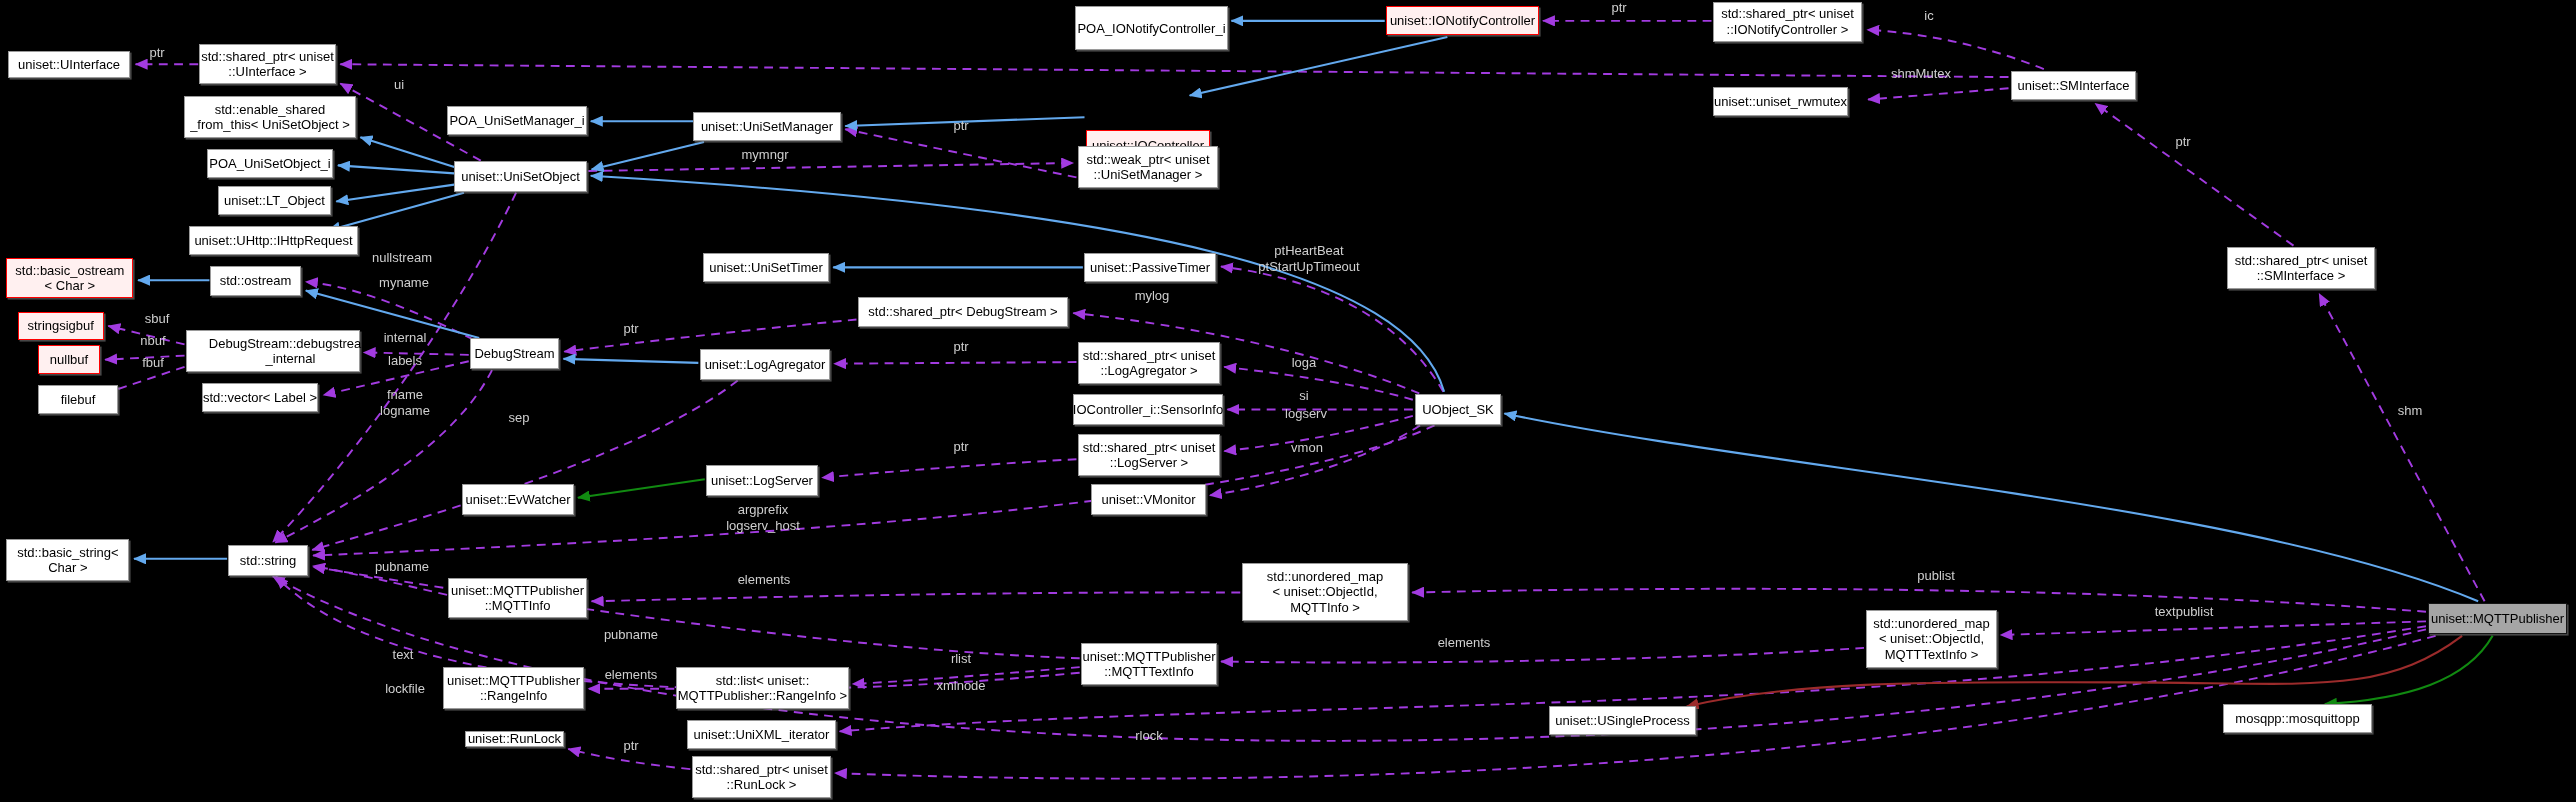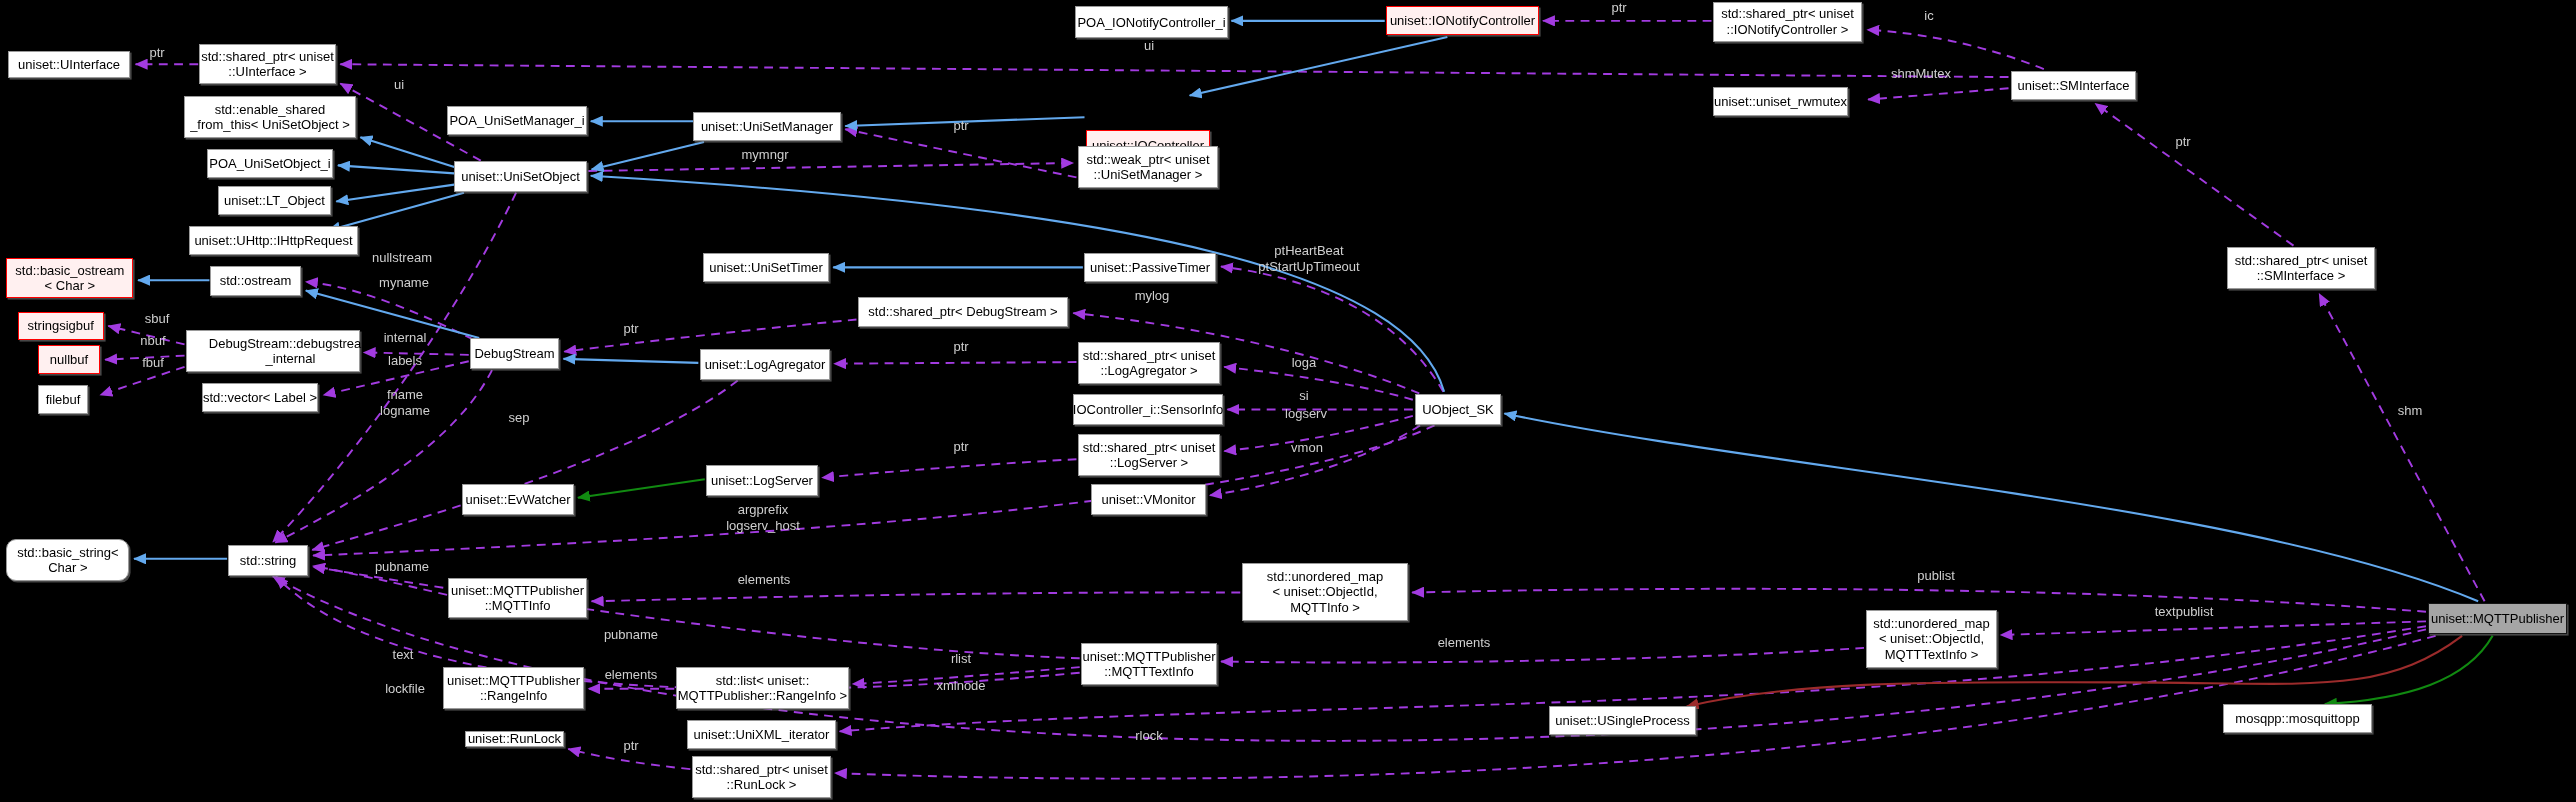--- a/index.html
+++ b/index.html
@@ -105,21 +105,21 @@
         <path d="M282,696 L166,696" class="edge public" marker-end="url(#arr-public)"></path>
         <path d="M877,597 L719,620" class="edge protected" marker-end="url(#arr-protected)"></path>
         <path d="M3104,792 C3072,848 2998,871 2895,877" class="edge protected" marker-end="url(#arr-protected)"></path>
         <path d="M3066,792 C2965,868 2872,850 2642,850 C2442,850 2252,845 2100,880" class="edge private" marker-end="url(#arr-private)"></path>
       </g>
   </svg>
   <div id="nodes-layer">
       <div class="node" style="left: 8px; top: 51px; width: 122px; height: 27px;">uniset::UInterface</div>
       <div class="node" style="left: 199px; top: 44px; width: 137px; height: 40px;">std::shared_ptr&lt; uniset
 ::UInterface &gt;</div>
-      <div class="node" style="left: 1075px; top: 6.4px; width: 153px; height: 32px;">POA_IONotifyController_i</div>
+      <div class="node" style="left: 1075px; top: 6.4px; width: 153px; height: 44px;">POA_IONotifyController_i</div>
       <div class="node truncated" style="left: 1386px; top: 6.4px; width: 153px; height: 29px;">uniset::IONotifyController</div>
       <div class="node" style="left: 1713px; top: 1.6px; width: 149px; height: 40px;">std::shared_ptr&lt; uniset
 ::IONotifyController &gt;</div>
       <div class="node" style="left: 2011px; top: 71px; width: 125px; height: 29px;">uniset::SMInterface</div>
       <div class="node" style="left: 1713px; top: 87px; width: 135px; height: 29px;">uniset::uniset_rwmutex</div>
       <div class="node" style="left: 184px; top: 96px; width: 172px; height: 42px;">std::enable_shared
 _from_this&lt; UniSetObject &gt;</div>
       <div class="node" style="left: 447px; top: 106px; width: 140px; height: 29px;">POA_UniSetManager_i</div>
       <div class="node" style="left: 693px; top: 112px; width: 148px; height: 29px;">uniset::UniSetManager</div>
       <div class="node truncated" style="left: 1086px; top: 98px; width: 124px; height: 30.5px; margin-top: 32px;">uniset::IOController</div>
@@ -134,34 +134,34 @@
       <div class="node" style="left: 210px; top: 266px; width: 91px; height: 30px;">std::ostream</div>
       <div class="node" style="left: 703px; top: 253px; width: 126px; height: 29px;">uniset::UniSetTimer</div>
       <div class="node" style="left: 1084px; top: 253px; width: 132px; height: 29px;">uniset::PassiveTimer</div>
       <div class="node" style="left: 2227px; top: 247px; width: 148px; height: 42px;">std::shared_ptr&lt; uniset
 ::SMInterface &gt;</div>
       <div class="node" style="left: 858px; top: 297px; width: 210px; height: 30px;">std::shared_ptr&lt; DebugStream &gt;</div>
       <div class="node truncated" style="left: 17.7px; top: 312px; width: 86px; height: 28px;">stringsigbuf</div>
       <div class="node" style="left: 186px; top: 330px; width: 174px; height: 42px; padding-left: 35px;">DebugStream::debugstream
 _internal</div>
       <div class="node truncated" style="left: 38px; top: 345px; width: 62px; height: 29px;">nullbuf</div>
-      <div class="node" style="left: 38px; top: 385px; width: 50px; height: 29px;">filebuf</div>
+      <div class="node" style="left: 38px; top: 385px; width: 80px; height: 29px;">filebuf</div>
       <div class="node" style="left: 202px; top: 383px; width: 116px; height: 29px;">std::vector&lt; Label &gt;</div>
       <div class="node" style="left: 470px; top: 338px; width: 89px; height: 30.5px;">DebugStream</div>
       <div class="node" style="left: 700px; top: 349px; width: 130px; height: 30.5px;">uniset::LogAgregator</div>
       <div class="node" style="left: 1078px; top: 342px; width: 142px; height: 42px;">std::shared_ptr&lt; uniset
 ::LogAgregator &gt;</div>
       <div class="node" style="left: 1073px; top: 394px; width: 150px; height: 30.5px;">IOController_i::SensorInfo</div>
       <div class="node" style="left: 1415px; top: 394px; width: 86px; height: 30.5px;">UObject_SK</div>
       <div class="node" style="left: 1078px; top: 434px; width: 142px; height: 42px;">std::shared_ptr&lt; uniset
 ::LogServer &gt;</div>
       <div class="node" style="left: 706px; top: 465px; width: 112px; height: 30.5px;">uniset::LogServer</div>
       <div class="node" style="left: 462px; top: 484px; width: 112px; height: 30.5px;">uniset::EvWatcher</div>
       <div class="node" style="left: 1091px; top: 484px; width: 115px; height: 30.5px;">uniset::VMonitor</div>
-      <div class="node" style="left: 6.4px; top: 539px; width: 123px; height: 42px; border-radius: 10px;">std::basic_string&lt;
+      <div class="node" style="left: 6.4px; top: 539px; width: 123px; height: 42px;">std::basic_string&lt;
 Char &gt;</div>
       <div class="node" style="left: 228px; top: 545px; width: 80px; height: 30.5px;">std::string</div>
       <div class="node" style="left: 448px; top: 578px; width: 139px; height: 40px;">uniset::MQTTPublisher
 ::MQTTInfo</div>
       <div class="node" style="left: 1242px; top: 563px; width: 166px; height: 58px;">std::unordered_map
 &lt; uniset::ObjectId,
 MQTTInfo &gt;</div>
       <div class="node main" style="left: 2428px; top: 603px; width: 139px; height: 31px;">uniset::MQTTPublisher</div>
       <div class="node" style="left: 1866px; top: 610px; width: 131px; height: 58px;">std::unordered_map
 &lt; uniset::ObjectId,

